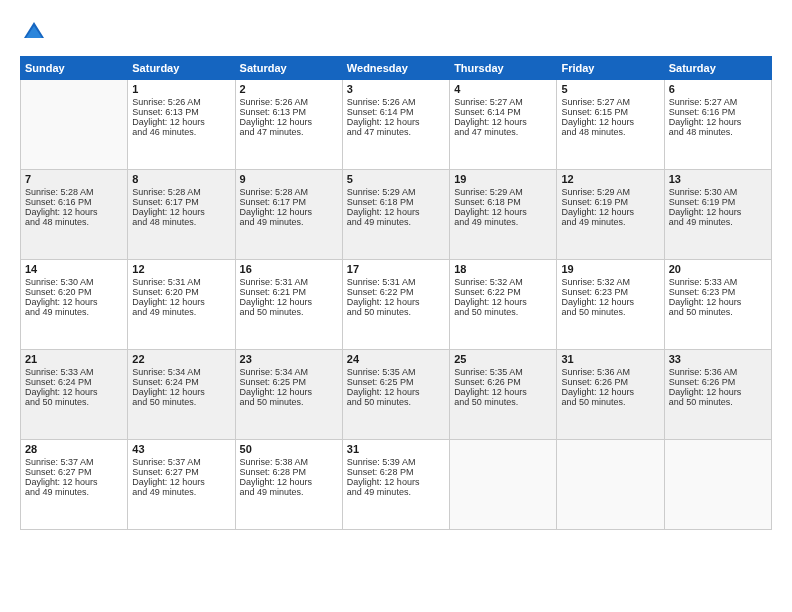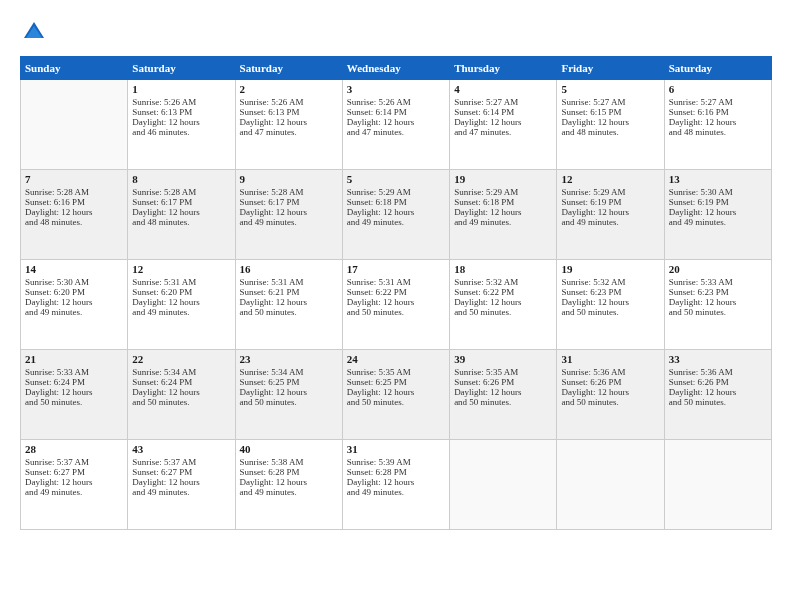--- a/index.html
+++ b/index.html
@@ -9,21 +9,20 @@
       width: 792px;
       height: 612px;
       overflow: hidden;
     }
     .page {
       width: 792px;
       height: 492px;
       padding: 18px 20px 10px 20px;
       display: flex;
       flex-direction: column;
-      font-family: Liberation Serif, serif;
     }
     .header {
       display: flex;
       justify-content: space-between;
       align-items: flex-start;
       margin-bottom: 10px;
     }
     .logo {
       display: flex;
       align-items: center;
@@ -291,21 +290,21 @@
             <div>and 50 minutes.</div>
           </td>
           <td class="row-shade">
             <span class="day-num">24</span>
             <div>Sunrise: 5:35 AM</div>
             <div>Sunset: 6:25 PM</div>
             <div>Daylight: 12 hours</div>
             <div>and 50 minutes.</div>
           </td>
           <td class="row-shade">
-            <span class="day-num">39</span>
+            <span class="day-num">25</span>
             <div>Sunrise: 5:35 AM</div>
             <div>Sunset: 6:26 PM</div>
             <div>Daylight: 12 hours</div>
             <div>and 50 minutes.</div>
           </td>
           <td class="row-shade">
             <span class="day-num">31</span>
             <div>Sunrise: 5:36 AM</div>
             <div>Sunset: 6:26 PM</div>
             <div>Daylight: 12 hours</div>
@@ -328,21 +327,21 @@
             <div>and 49 minutes.</div>
           </td>
           <td class="row-white">
             <span class="day-num">43</span>
             <div>Sunrise: 5:37 AM</div>
             <div>Sunset: 6:27 PM</div>
             <div>Daylight: 12 hours</div>
             <div>and 49 minutes.</div>
           </td>
           <td class="row-white">
-            <span class="day-num">40</span>
+            <span class="day-num">50</span>
             <div>Sunrise: 5:38 AM</div>
             <div>Sunset: 6:28 PM</div>
             <div>Daylight: 12 hours</div>
             <div>and 49 minutes.</div>
           </td>
           <td class="row-white">
             <span class="day-num">31</span>
             <div>Sunrise: 5:39 AM</div>
             <div>Sunset: 6:28 PM</div>
             <div>Daylight: 12 hours</div>

